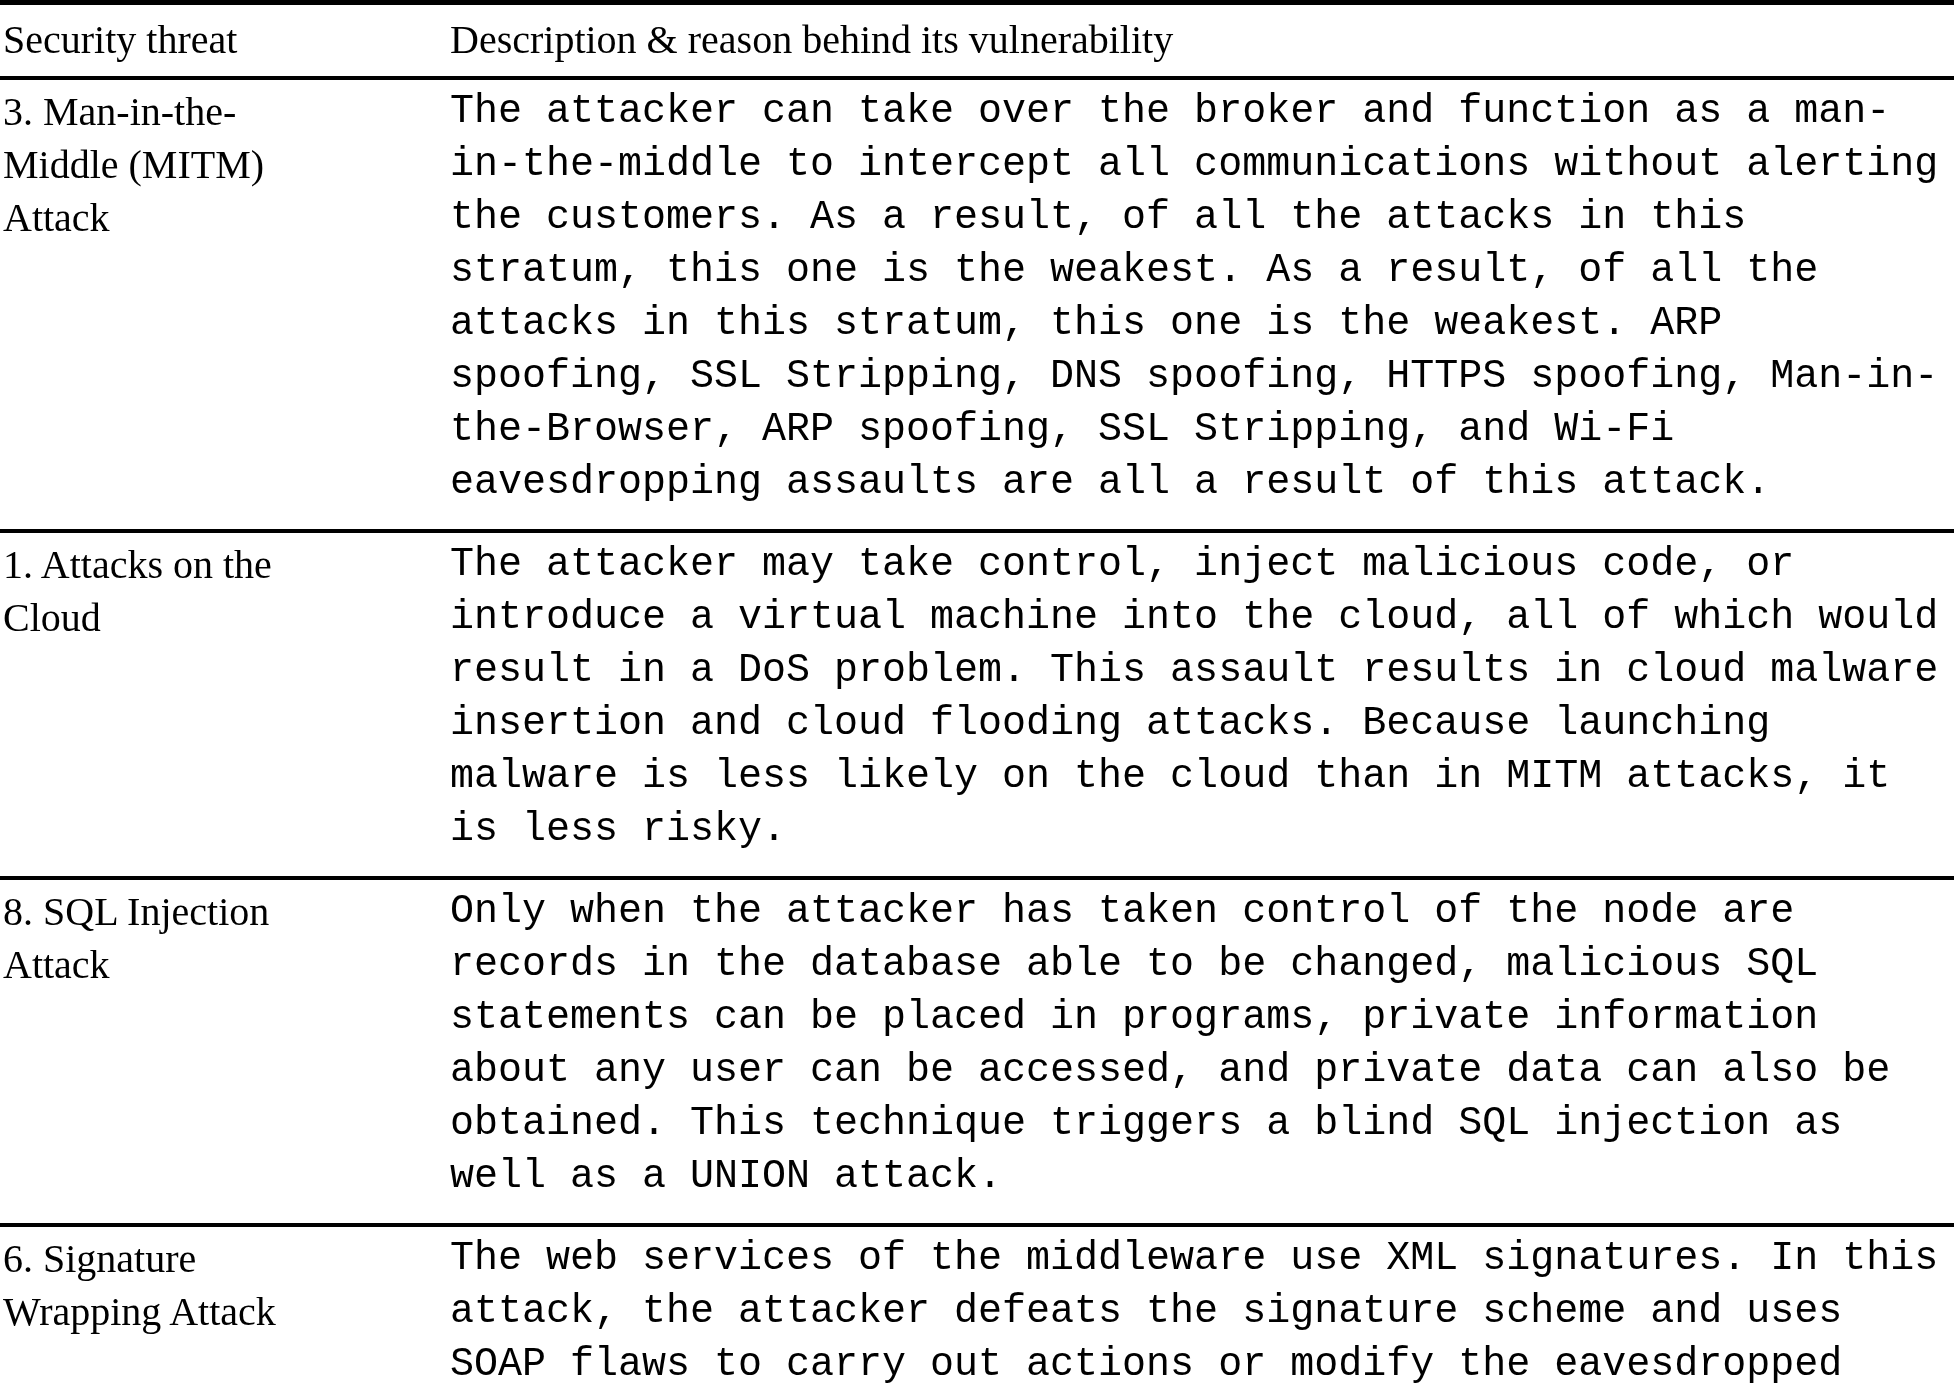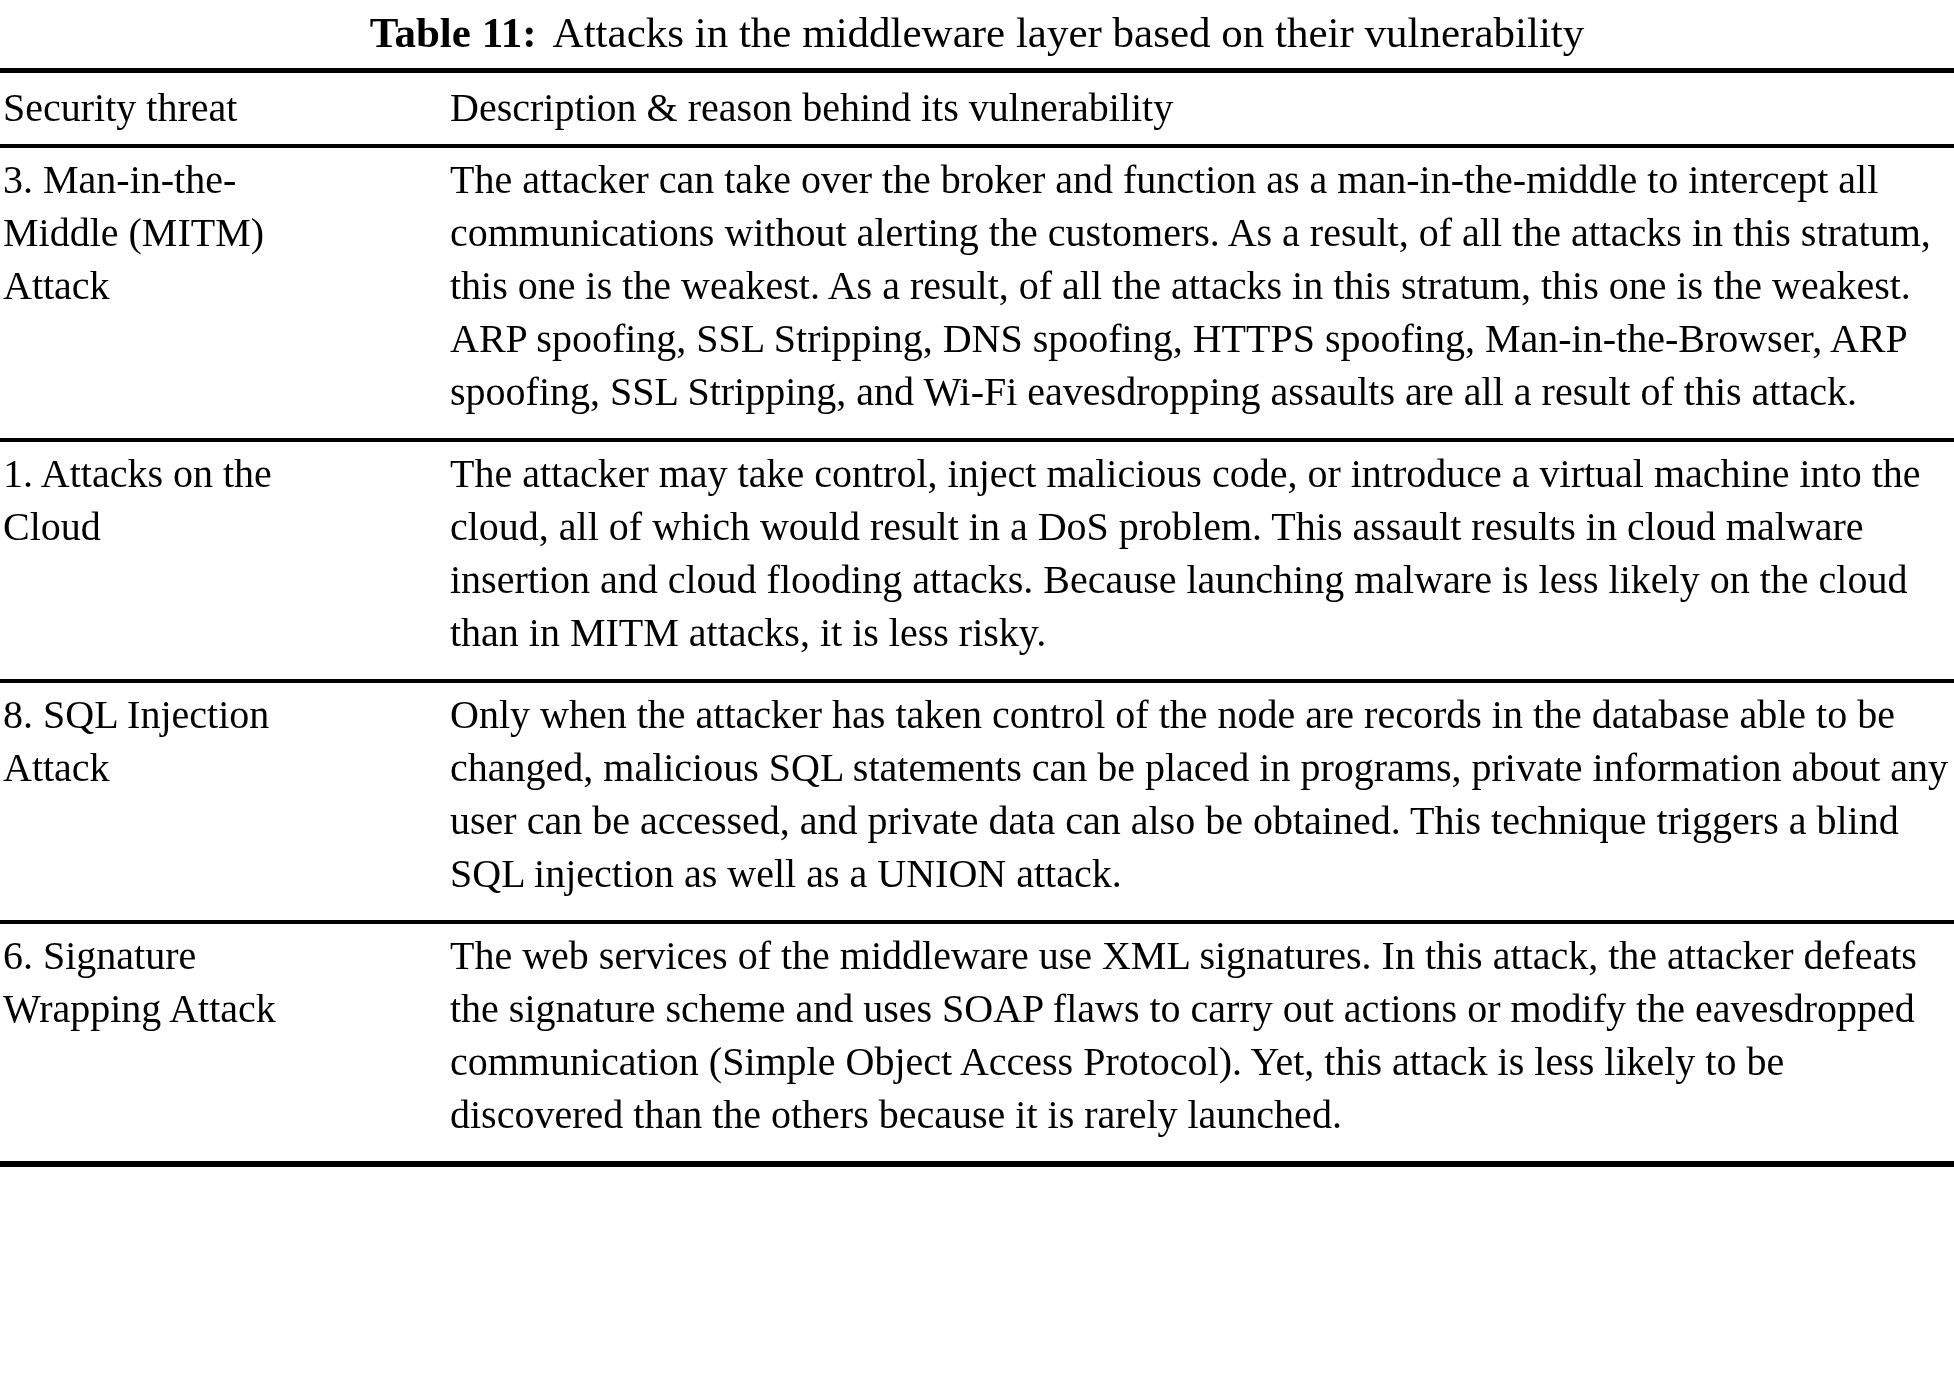--- a/index.html
+++ b/index.html
@@ -60,30 +60,28 @@
   tr.body-row:last-child td {
     border-bottom: none;
   }
   td.threat-cell {
     padding-left: 3px !important;
     padding-right: 12px !important;
     white-space: pre-line;
   }
   td.desc-cell {
     padding-right: 4px !important;
+    font-family: Liberation Mono, monospace;
   }
 </style>
 </head>
 <body>
 
 <div class="page">
 
-  <div class="caption">
-    <span class="cap-label">Table 11:</span><span class="cap-text">Attacks in the middleware layer based on their vulnerability</span>
-  </div>
 
   <table class="threat-table">
     <colgroup>
       <col class="c1">
       <col class="c2">
     </colgroup>
     <thead>
       <tr class="header-row">
         <th class="h1">Security threat</th>
         <th class="h2">Description &amp; reason behind its vulnerability</th>

